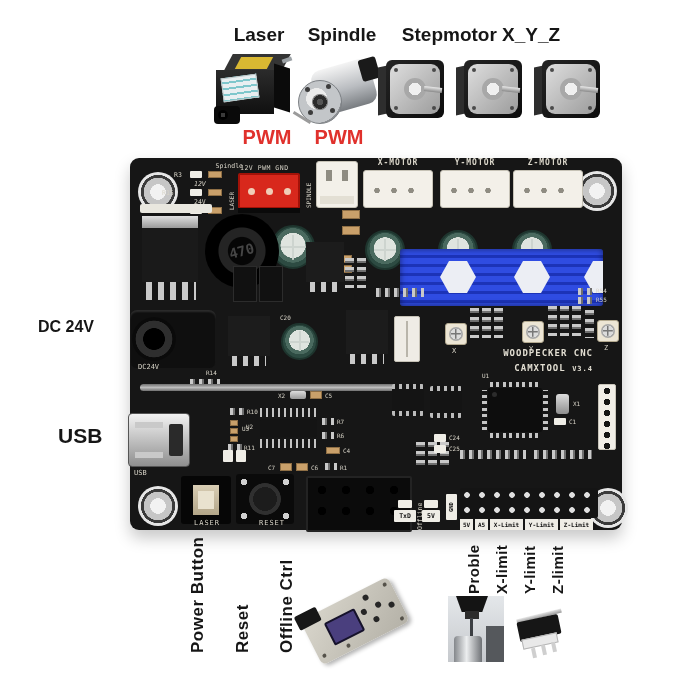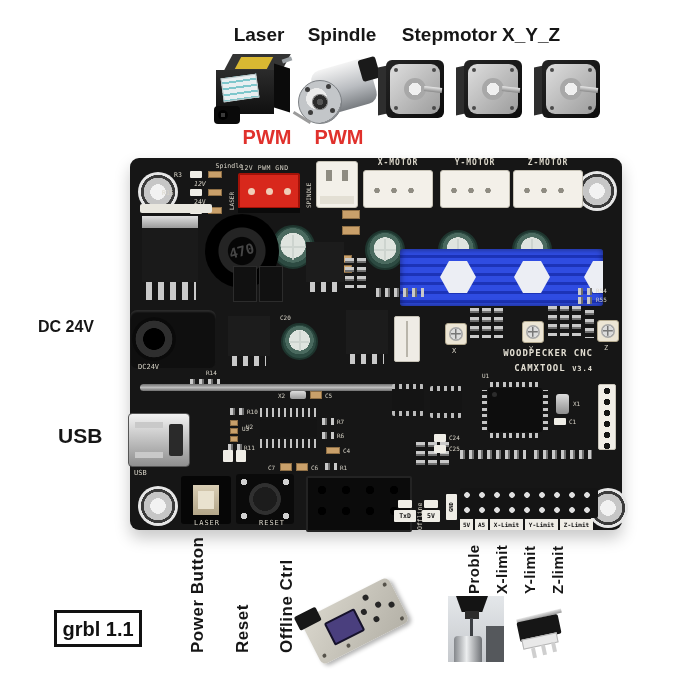--- a/index.html
+++ b/index.html
@@ -396,15 +396,14 @@
 
   <div class="photo" style="left:512px;top:604px;width:56px;height:56px;">
     <div class="a" style="left:4px;top:10px;width:46px;height:4px;background:linear-gradient(180deg,#e6e6e6,#9a9a9a);transform:rotate(-14deg);"></div>
     <div class="a" style="left:6px;top:14px;width:42px;height:20px;background:#161616;border-radius:2px;transform:rotate(-12deg);"></div>
     <div class="a" style="left:10px;top:32px;width:36px;height:10px;background:#e9e9e9;border:1px solid #b5b5b5;transform:rotate(-12deg);box-sizing:border-box;"></div>
     <div class="a" style="left:40px;top:38px;width:4px;height:10px;background:#cfcfcf;transform:rotate(-12deg);"></div>
     <div class="a" style="left:30px;top:41px;width:4px;height:10px;background:#cfcfcf;transform:rotate(-12deg);"></div>
     <div class="a" style="left:20px;top:44px;width:4px;height:10px;background:#cfcfcf;transform:rotate(-12deg);"></div>
   </div>
 
-  <div id="grbl">grbl 1.1</div>
 
 </div>
 
 </body></html>

